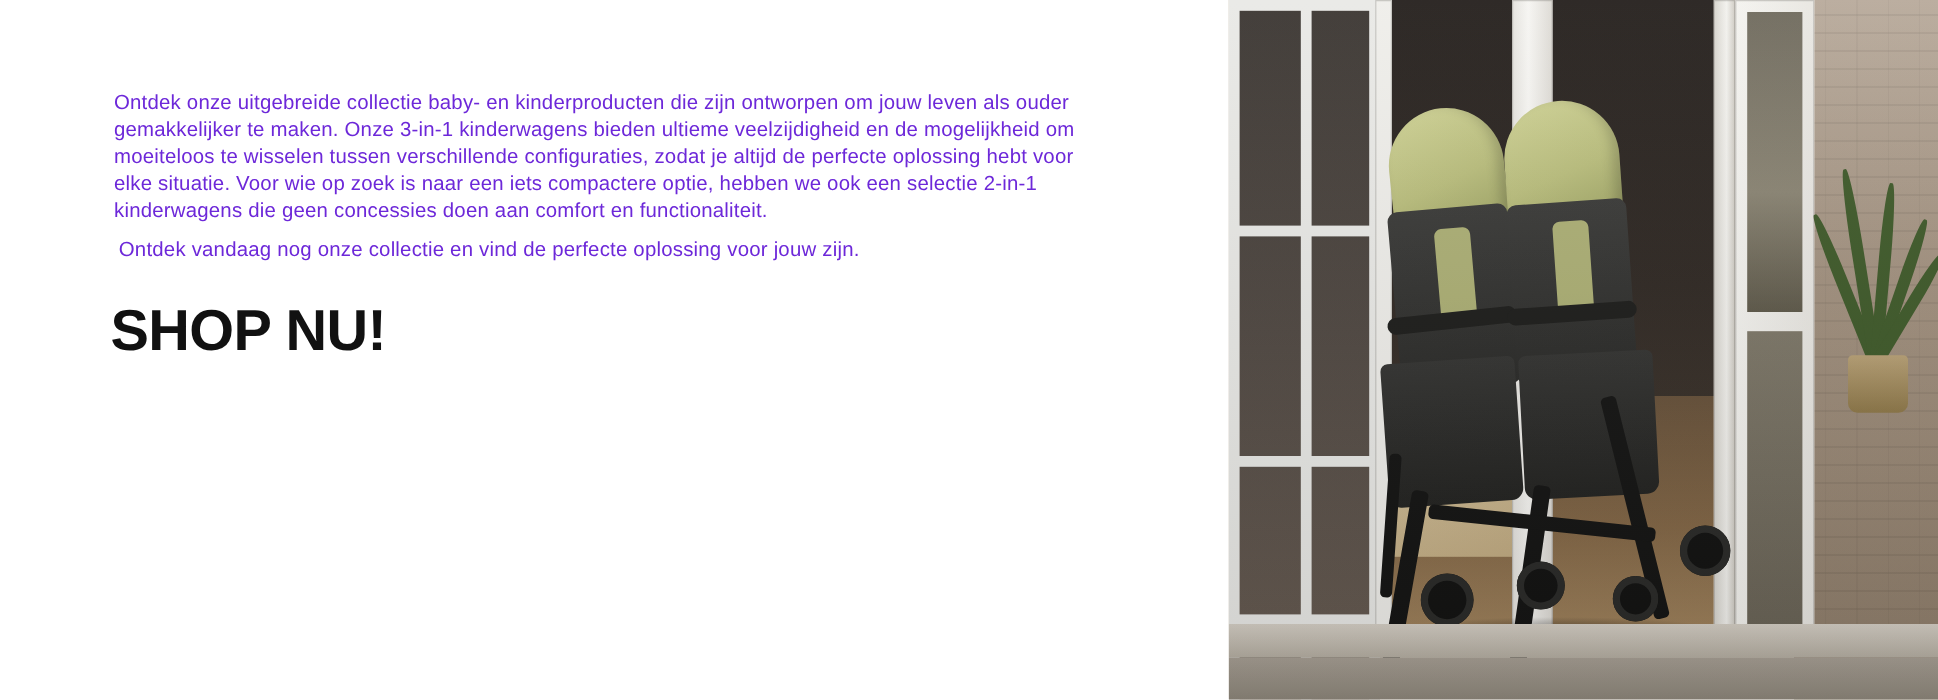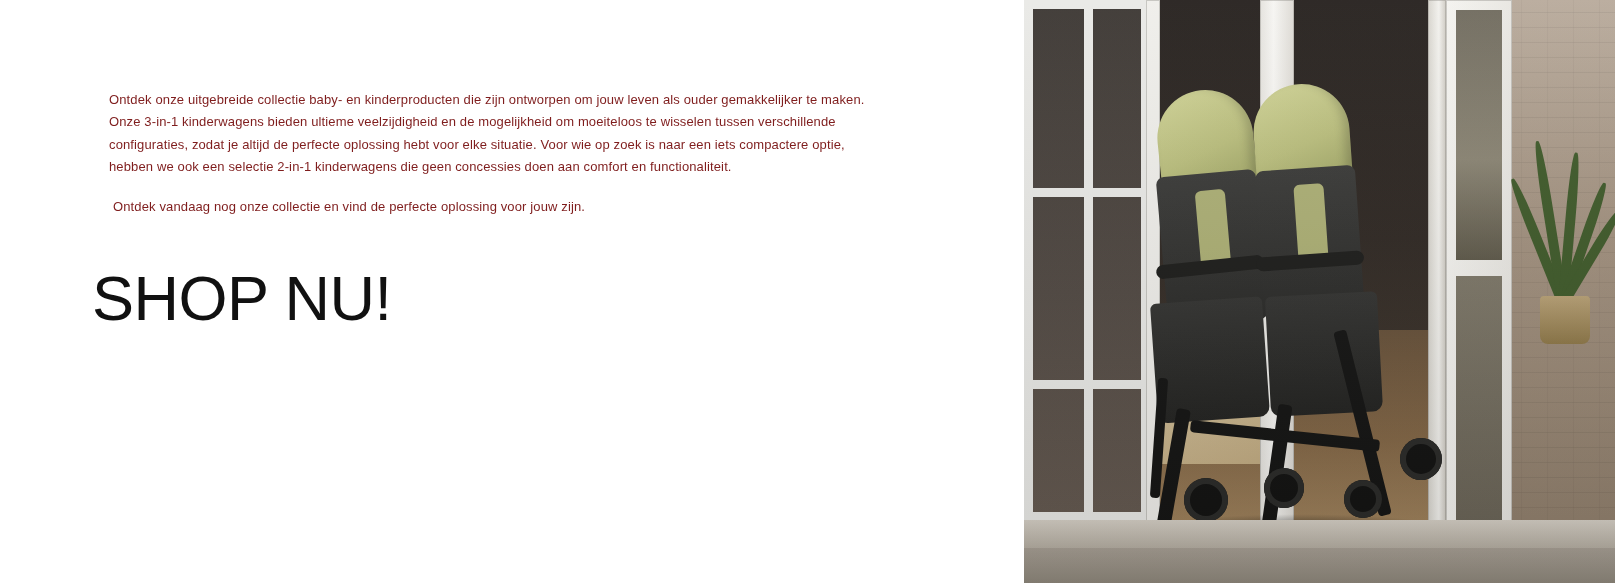--- a/index.html
+++ b/index.html
@@ -34,40 +34,40 @@
   }
 
   .copy-inner {
     position: absolute;
     left: 92px;
     top: 72px;
     width: 812px;
   }
 
   .promo-paragraph {
-    margin: 17px;
-    font-size: 13px;
+    margin: 3px;
+    font-size: 17px;
     line-height: 22.4px;
-    color: #7f1d1d;
+    color: #6d28d9;
     letter-spacing: 0.01em;
     font-weight: 400;
     text-align: left;
   }
 
   .promo-paragraph.second {
     margin-top: 10px;
     text-indent: 4px;
   }
 
   .shop-now-heading {
     margin: 0;
     margin-top: 30px;
-    font-size: 63px;
+    font-size: 48px;
     line-height: 1.05;
-    font-weight: 400;
+    font-weight: 700;
     color: #111111;
     letter-spacing: -0.5px;
     font-family: "Liberation Sans", sans-serif;
     cursor: pointer;
     display: inline-block;
   }
 
   
   .photo-pane {
     position: relative;

